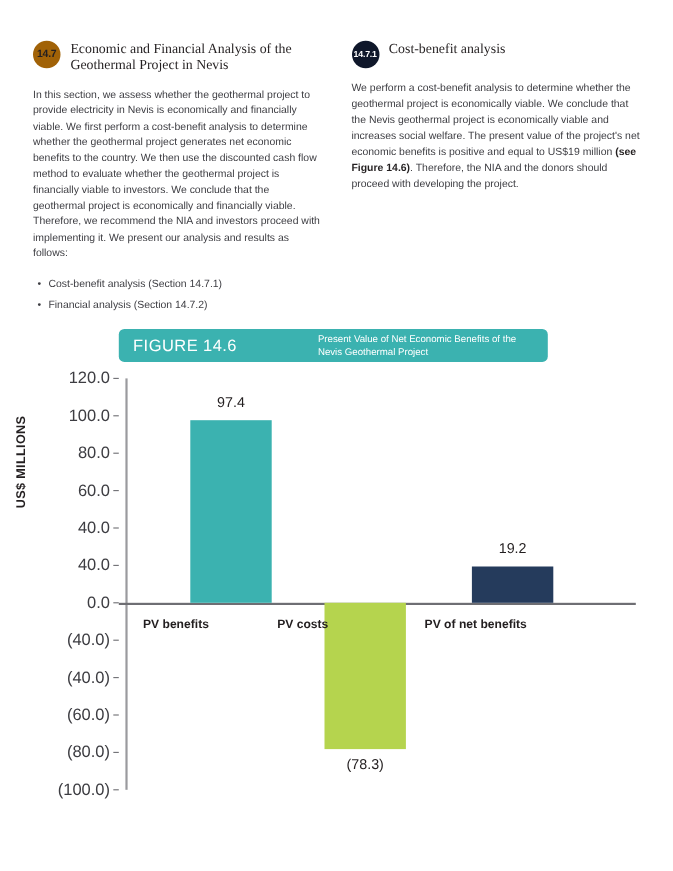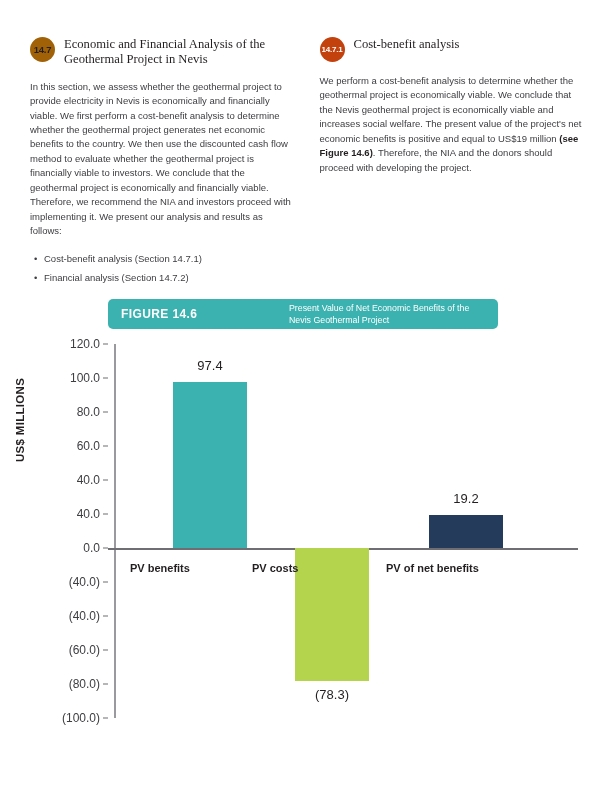--- a/index.html
+++ b/index.html
@@ -45,21 +45,21 @@
     display: flex;
     align-items: center;
     justify-content: center;
     font-weight: bold;
     font-size: 9.5px;
     letter-spacing: -0.2px;
     color: #231f20;
     margin-top: 1px;
   }
   .badge.green { background: #a16207; }
-  .badge.navy { background: #c2410c; color: #ffffff; font-size: 8px; }
+  .badge.navy { background: #0f172a; color: #ffffff; font-size: 8px; }
 
   .sec-title {
     font-family: "Liberation Serif", serif;
     font-size: 12.6px;
     line-height: 1.22;
     color: #231f20;
     padding-top: 1px;
   }
 
   .body-text {
@@ -106,22 +106,22 @@
     height: 30px;
     background: #3bb2b0;
     border-radius: 5px;
     display: flex;
     align-items: center;
     box-sizing: border-box;
     padding: 0 13px;
   }
   .fig-num {
     color: #ffffff;
-    font-weight: bold;
-    font-size: 12px;
+    font-weight: normal;
+    font-size: 15px;
     letter-spacing: 0.4px;
     width: 168px;
     flex: 0 0 auto;
   }
   .fig-title {
     color: #ffffff;
     font-size: 8.8px;
     line-height: 1.38;
   }
 
@@ -149,21 +149,21 @@
     position: absolute;
     left: 34px;
     top: 0;
     width: 74px;
     height: 374px;
   }
   .ytick {
     position: absolute;
     right: 8px;
     transform: translateY(-50%);
-    font-size: 12px;
+    font-size: 15px;
     color: #3d3d42;
     white-space: nowrap;
   }
   .ytick-mark {
     position: absolute;
     right: 0;
     width: 5px;
     height: 1px;
     background: #6e6e73;
     transform: translateY(-50%);

